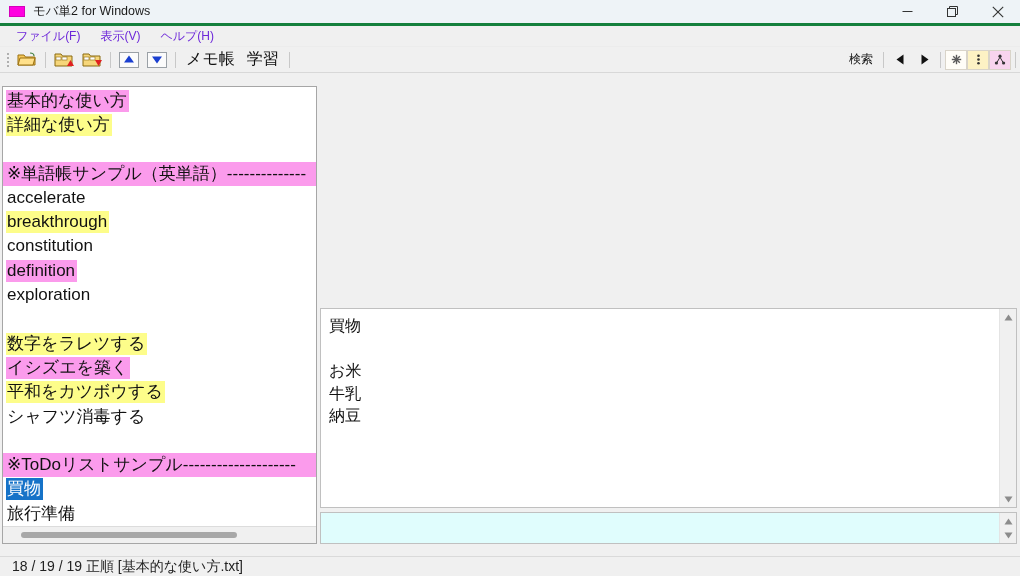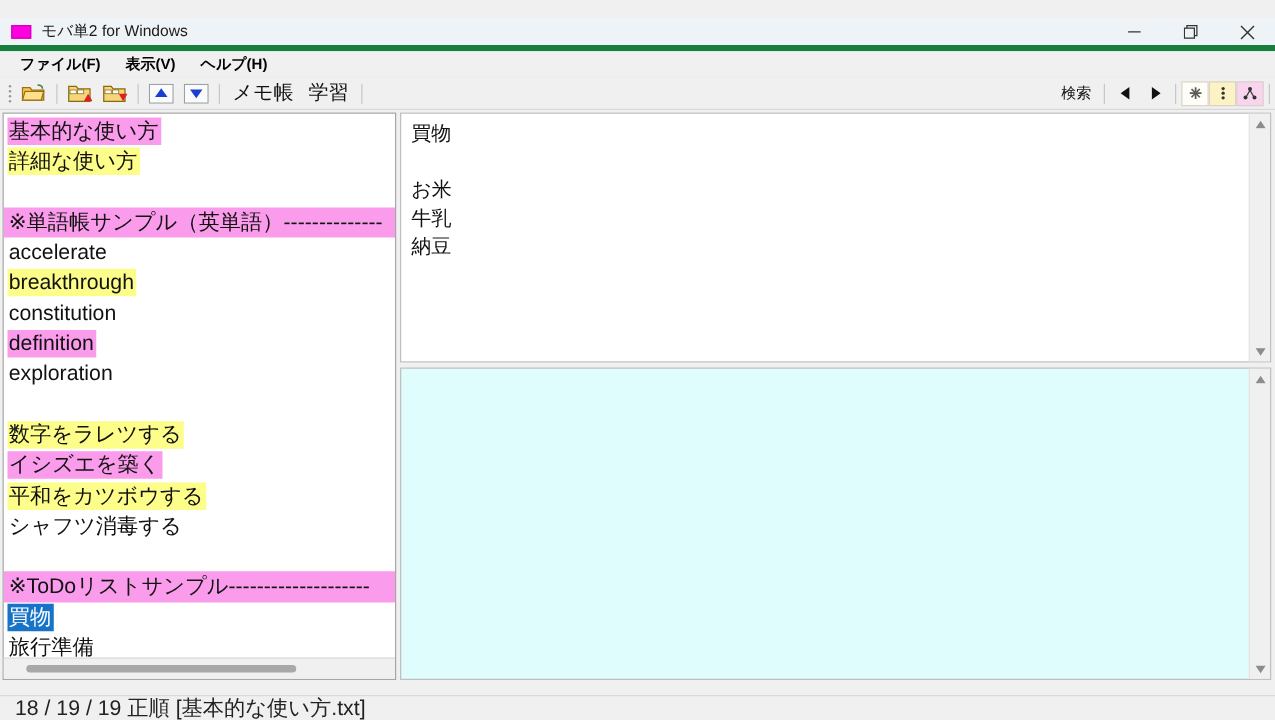--- a/index.html
+++ b/index.html
@@ -18,22 +18,21 @@
     flex-direction: column;
   }
 
   
   .titlebar {
     height: 26px;
     background: #eef3f7;
     display: flex;
     align-items: center;
     flex: 0 0 26px;
-    border-bottom: 5px solid #15803d;
-    margin-top: 15px;
+    border-bottom: 3px solid #15803d;
   }
   .title-icon {
     width: 16px; height: 11px;
     margin-left: 9px; margin-right: 8px;
     background: #ff00e0;
     border: 1px solid #d400bb;
     flex: 0 0 auto;
   }
   .title-text {
     font-size: 12.5px;
@@ -54,24 +53,23 @@
     height: 21px;
     flex: 0 0 21px;
     background: #f0f0f0;
     display: flex;
     align-items: center;
     padding-left: 6px;
     border-bottom: 1px solid #ececec;
   }
   .menu-item {
     font-size: 12px;
-    color: #000000;
+    color: #6d28d9;
     padding: 2px 10px;
     white-space: nowrap;
-    font-weight: bold;
   }
 
   
   .toolbar {
     height: 26px;
     flex: 0 0 26px;
     background: #f0f0f0;
     display: flex;
     align-items: center;
     padding-left: 2px;
@@ -118,20 +116,21 @@
     display: flex; align-items: center; justify-content: center;
   }
 
   
   .workspace {
     flex: 1 1 auto;
     display: flex;
     padding: 2px 2px 12px 2px;
     gap: 3px;
     min-height: 0;
+    align-items: flex-end;
   }
   .left-pane {
     width: 315px;
     flex: 0 0 315px;
     background: #ffffff;
     border: 1px solid #a6a6a6;
     display: flex;
     flex-direction: column;
     min-height: 0;
   }
@@ -231,21 +230,21 @@
 
   
   .statusbar {
     flex: 0 0 20px;
     height: 20px;
     background: #f0f0f0;
     border-top: 1px solid #dadada;
     display: flex;
     align-items: center;
     padding-left: 12px;
-    font-size: 17px;
+    font-size: 14px;
     color: #222;
   }
 </style>
 </head>
 <body>
 
 <div id="app">
 
   <div class="titlebar">
     <div class="title-icon"></div>

